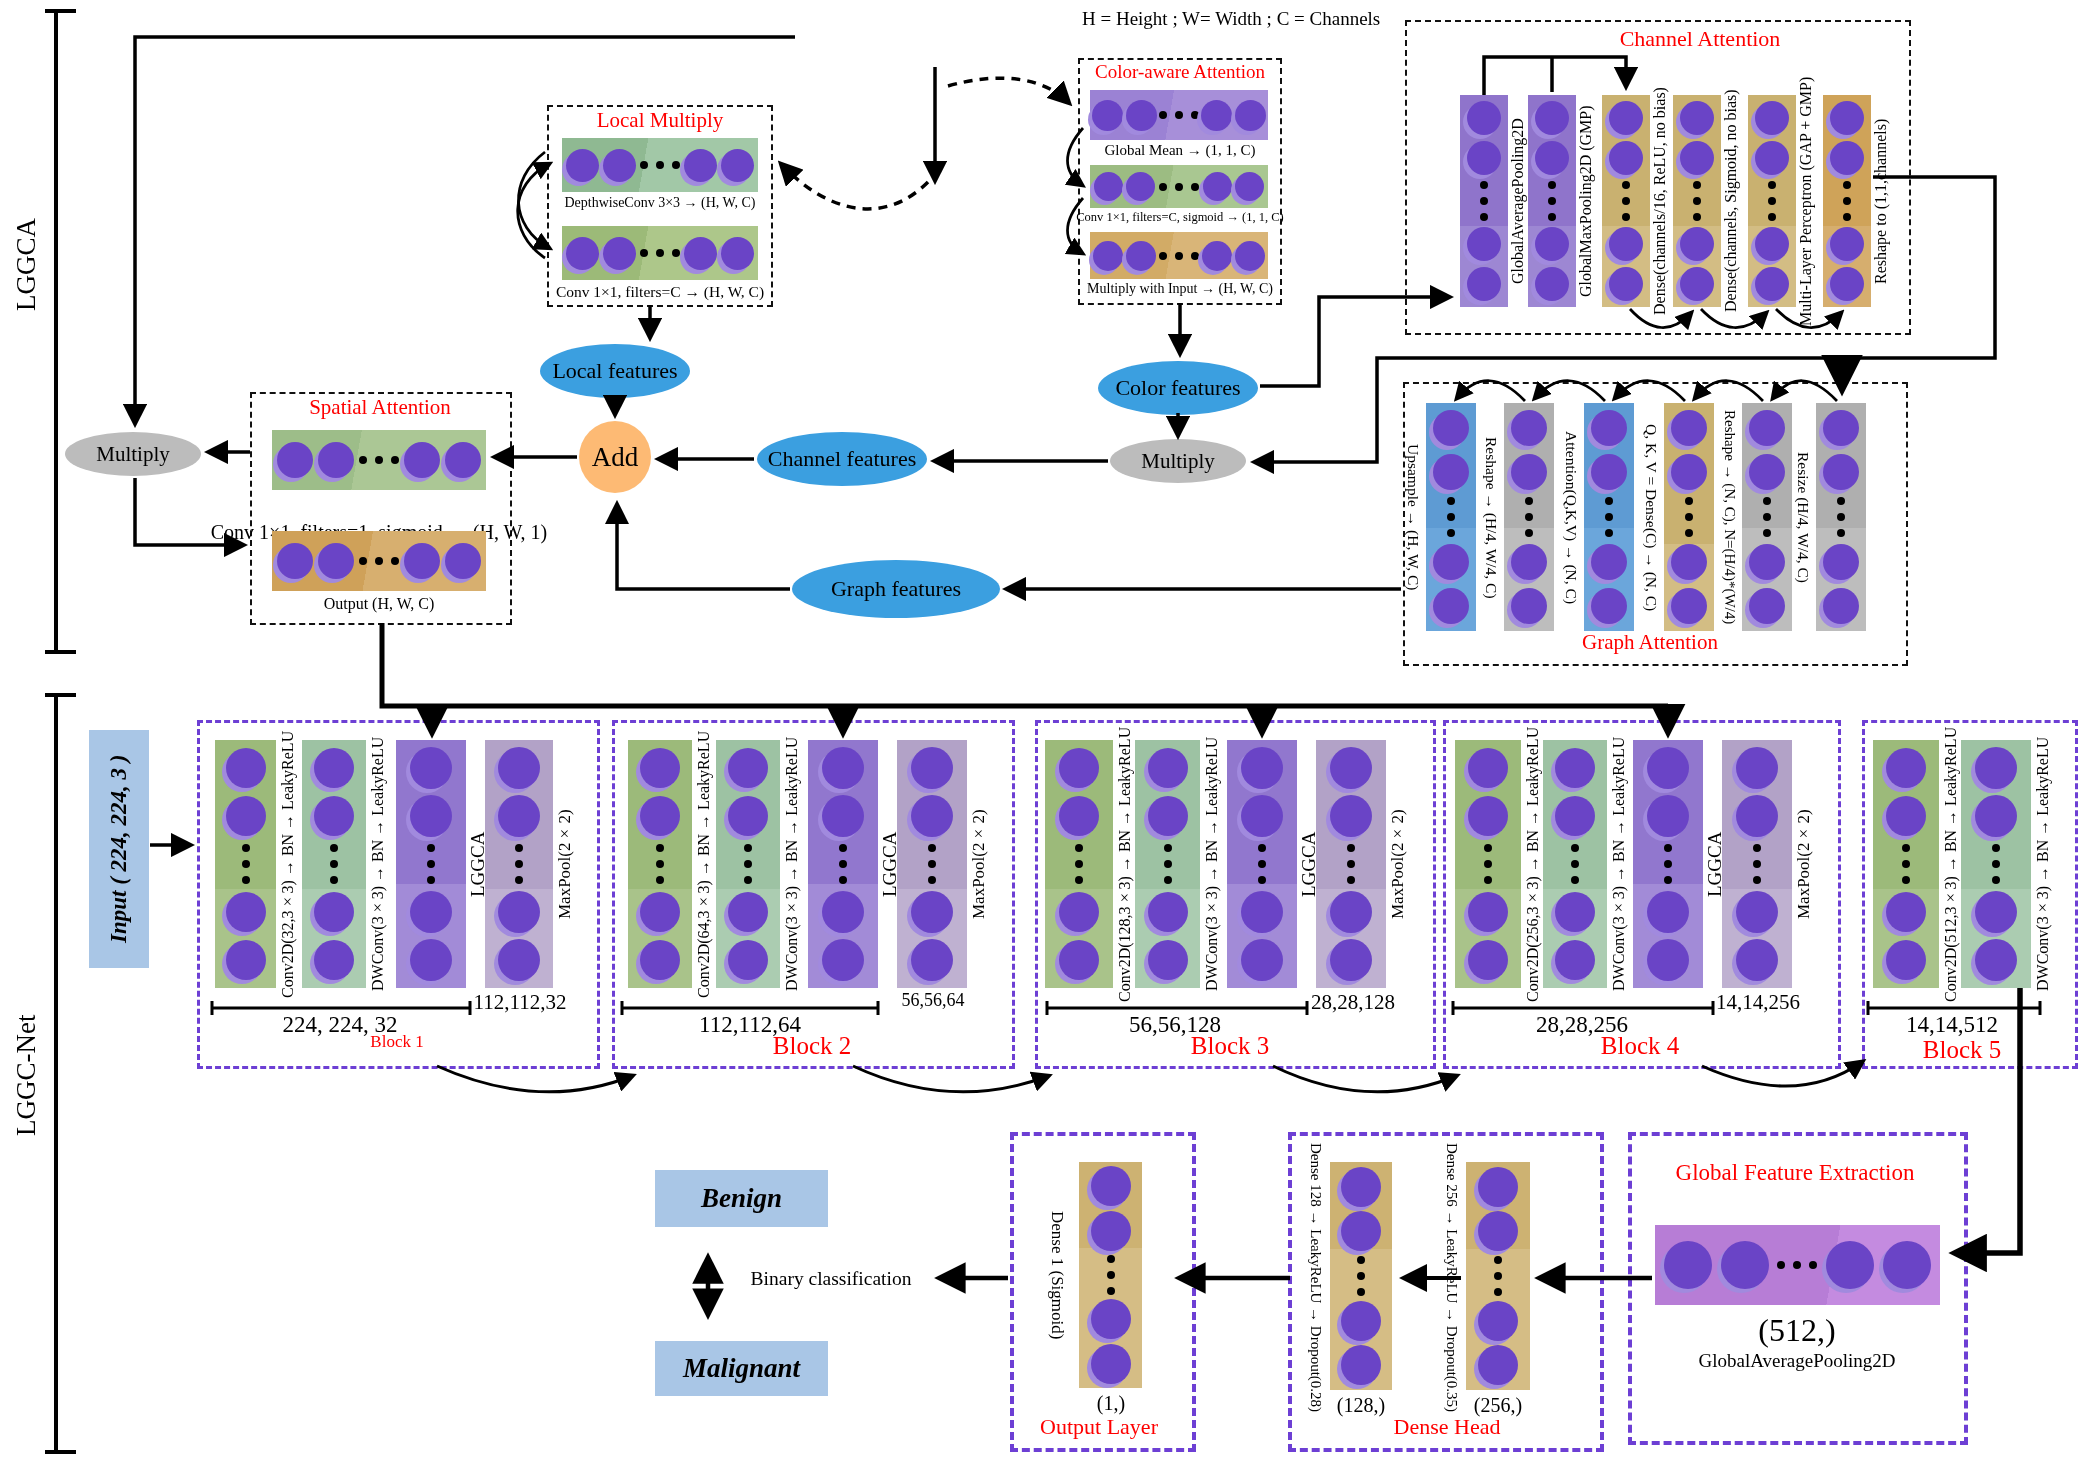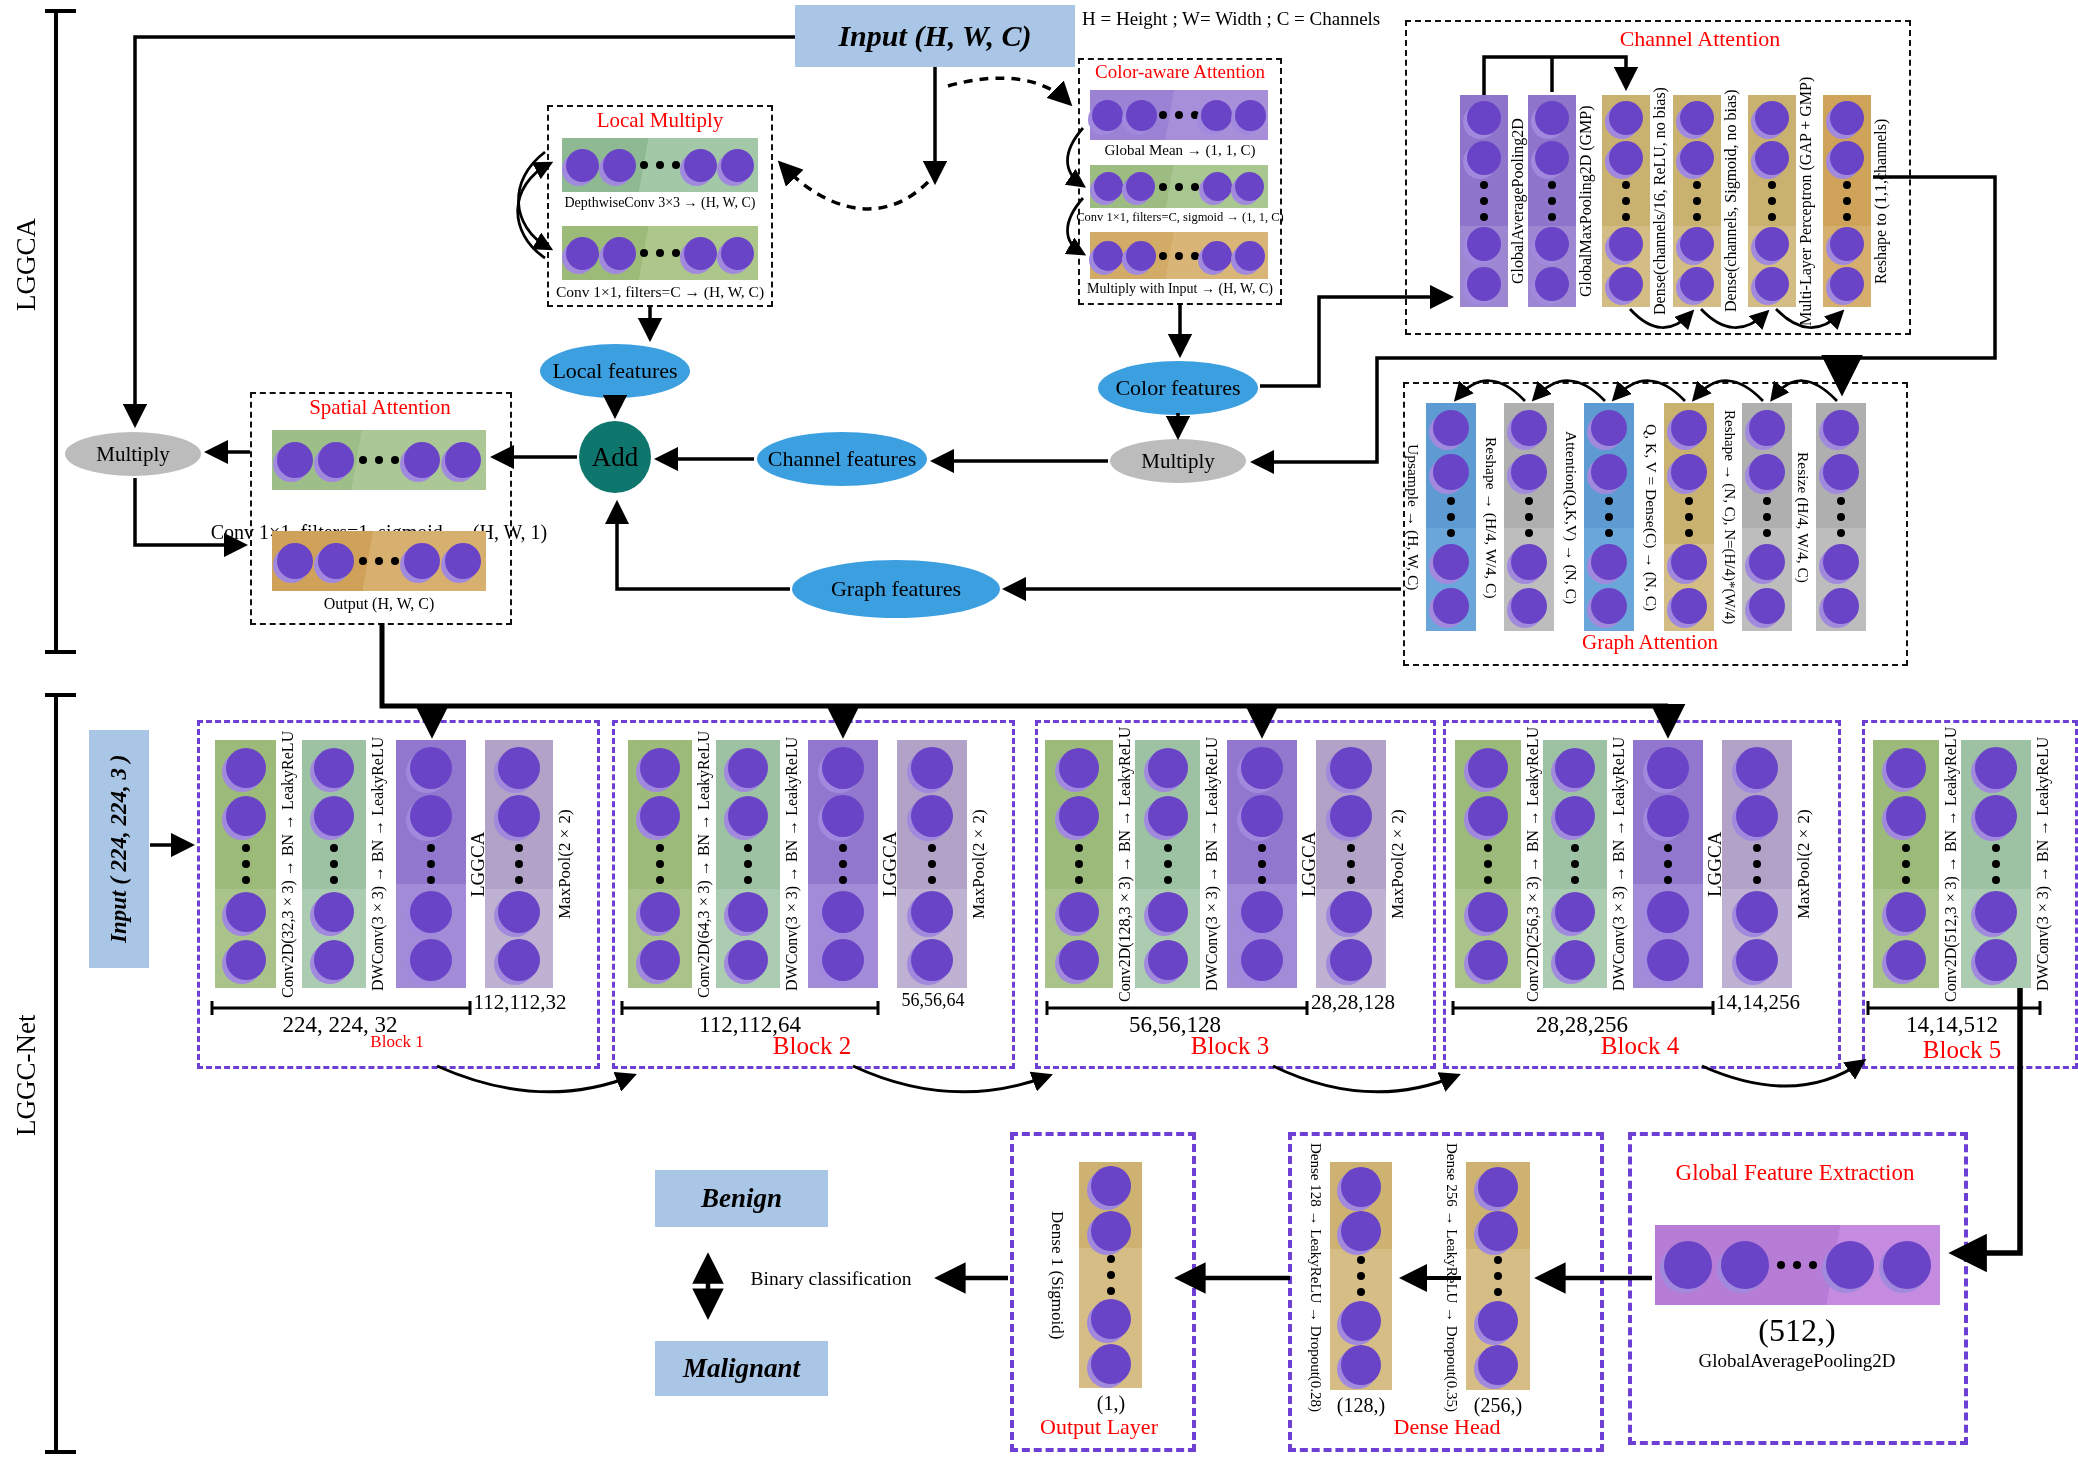--- a/index.html
+++ b/index.html
@@ -59,21 +59,20 @@
   svg.overlay{position:absolute;left:0;top:0;pointer-events:none;}
 </style>
 </head>
 <body>
 
 <div id="diagram">
 
   <div class="vlabel rotccw" style="left:8px;top:180px;width:36px;height:170px;font-size:27px">LGGCA</div>
   <div class="vlabel rotccw" style="left:8px;top:970px;width:36px;height:210px;font-size:27px">LGGC-Net</div>
 
-  <div class="bluebox" style="left:795px;top:5px;width:280px;height:62px;font-size:30px">Input (H, W, C)</div>
   <div class="abs" style="left:1082px;top:8px;width:380px;font-size:19px">H = Height ; W= Width ; C = Channels</div>
 
   <div class="dboxk" style="left:547px;top:105px;width:222px;height:198px"></div>
   <div class="rtitle" style="left:660px;top:108px;font-size:21px">Local Multiply</div>
   <div class="hbar hg1" style="left:562px;top:138px;width:196px;height:54px;--nd:33px">
       <span class="nd"></span>
       <span class="nd"></span>
       <span class="dots">
         <i></i>
         <i></i>
@@ -306,21 +305,21 @@
         <i></i>
         <i></i>
         <i></i>
       </span>
       <span class="nd"></span>
       <span class="nd"></span>
     </div>
   <div class="clabel" style="left:379px;top:595px;font-size:16px">Output (H, W, C)</div>
 
   <div class="enode eblue" style="left:540px;top:344px;width:150px;height:54px;font-size:22px">Local features</div>
-  <div class="enode egray" style="left:579px;top:421px;width:72px;height:72px;font-size:27px;background:#0f766e">Add</div>
+  <div class="enode egray" style="left:579px;top:421px;width:72px;height:72px;font-size:27px;background:#fdba74">Add</div>
   <div class="enode eblue" style="left:757px;top:432px;width:170px;height:54px;font-size:22px">Channel features</div>
   <div class="enode eblue" style="left:1098px;top:361px;width:160px;height:54px;font-size:22px">Color features</div>
   <div class="enode egray" style="left:1110px;top:439px;width:136px;height:44px;font-size:21px">Multiply</div>
   <div class="enode egray" style="left:65px;top:432px;width:136px;height:44px;font-size:21px">Multiply</div>
   <div class="enode eblue" style="left:792px;top:560px;width:208px;height:58px;font-size:22px">Graph features</div>
 
   <div class="bluebox vlabel rotccw" style="left:89px;top:730px;width:60px;height:238px;font-size:23px">Input ( 224, 224, 3 )</div>
 
   <div class="dboxp" style="left:197px;top:720px;width:397px;height:343px"></div>
   <div class="vbar g1" style="left:215px;top:740px;width:61px;height:248px;--nd:40px">

